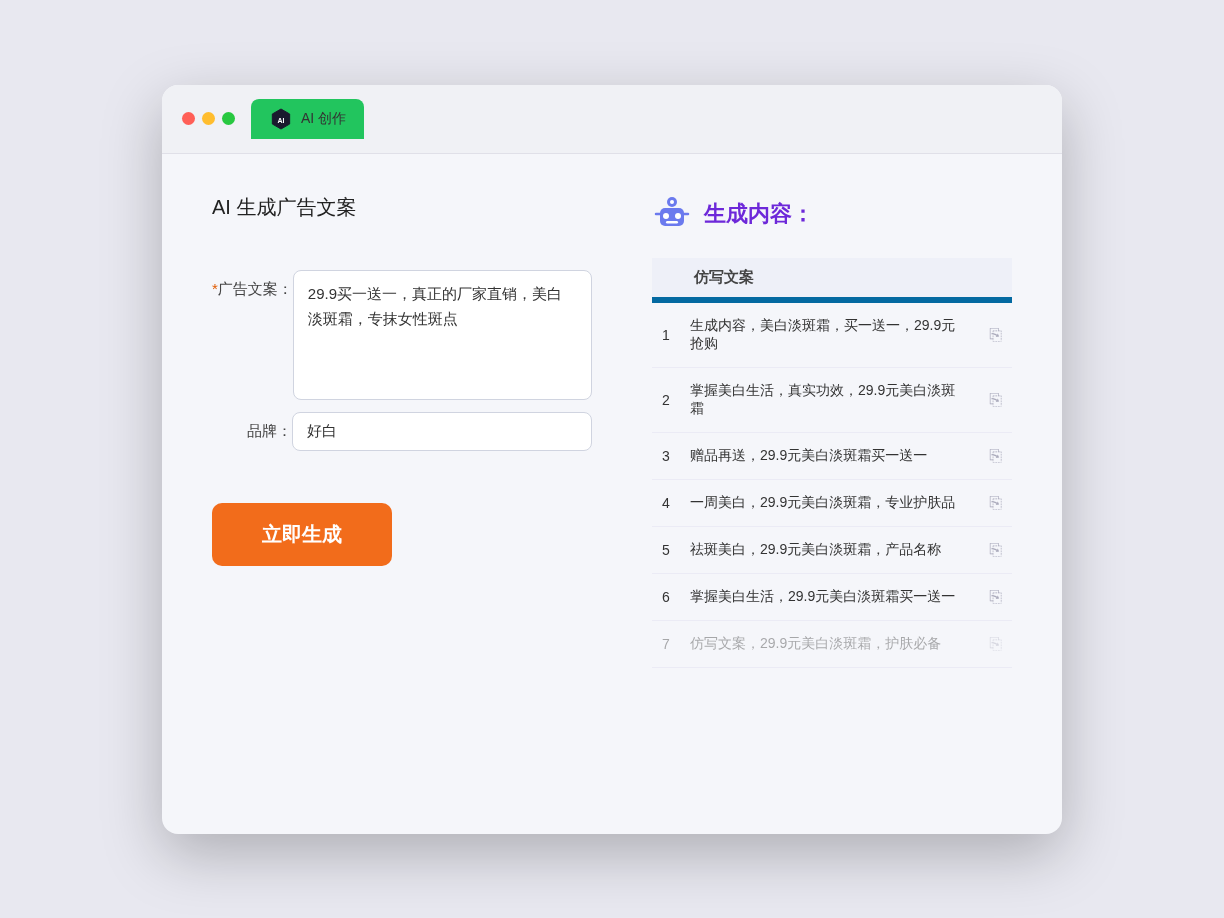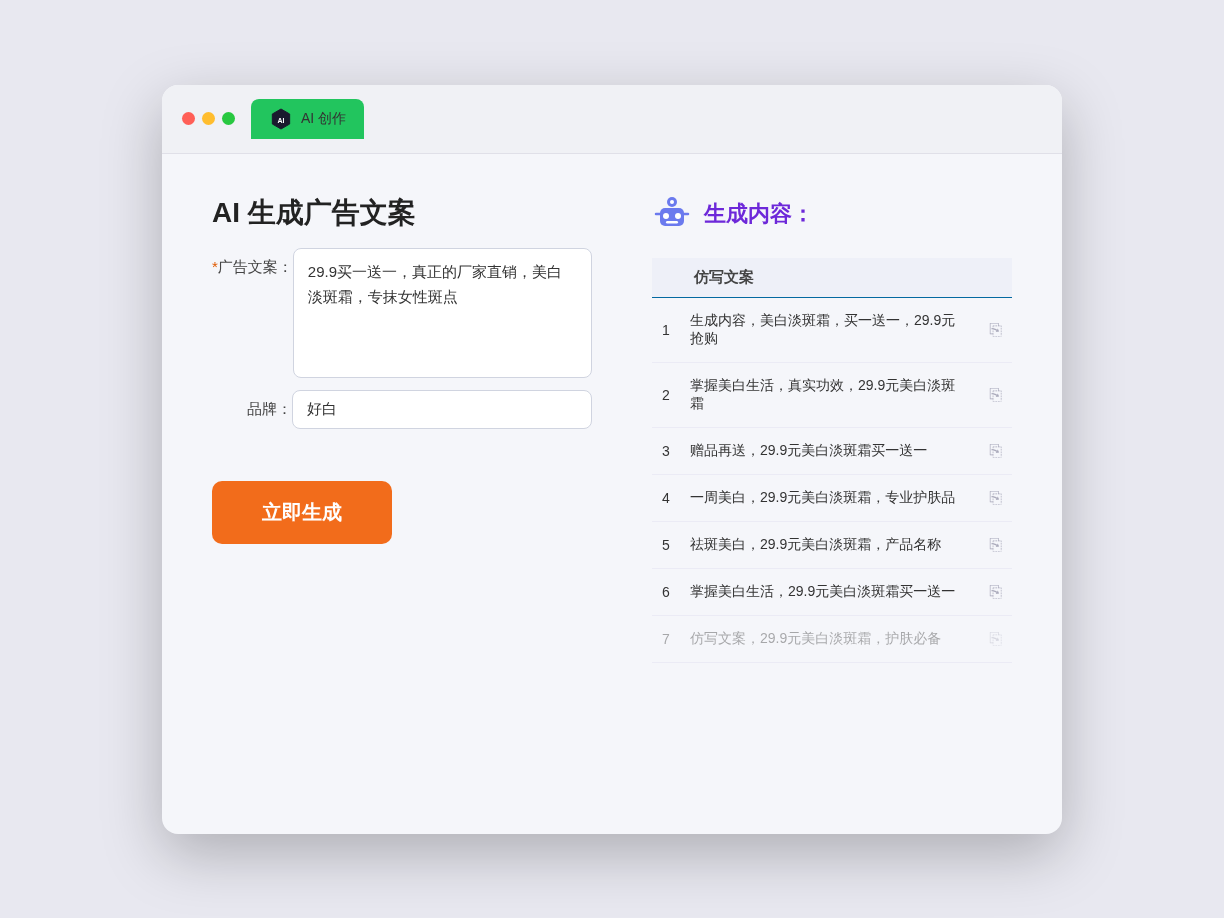--- a/index.html
+++ b/index.html
@@ -53,24 +53,24 @@
       display: flex;
       padding: 40px 50px 50px 50px;
       gap: 60px;
       min-height: 680px;
     }
     
     .left-panel {
       flex: 0 0 380px;
     }
     .page-title {
-      font-size: 28px;
-      font-weight: 700;
+      font-size: 20px;
+      font-weight: 400;
       color: #222;
-      margin-bottom: 16px;
+      margin-bottom: 49px;
     }
     .form-group {
       display: flex;
       align-items: flex-start;
       margin-bottom: 12px;
       gap: 0;
     }
     .form-label {
       font-size: 15px;
       color: #444;
@@ -135,21 +135,21 @@
       width: 100%;
       border-collapse: collapse;
     }
     .results-table thead tr th {
       text-align: left;
       padding: 10px 14px;
       font-size: 15px;
       font-weight: 600;
       color: #444;
       background: #eef0f8;
-      border-bottom: 1px solid #0369a1;
+      border-bottom: 6px solid #0369a1;
     }
     .results-table tbody tr {
       border-bottom: 1px solid #ebebf5;
     }
     .results-table tbody tr:last-child {
       opacity: 0.45;
     }
     .results-table tbody tr td {
       padding: 14px 10px;
       font-size: 14px;

